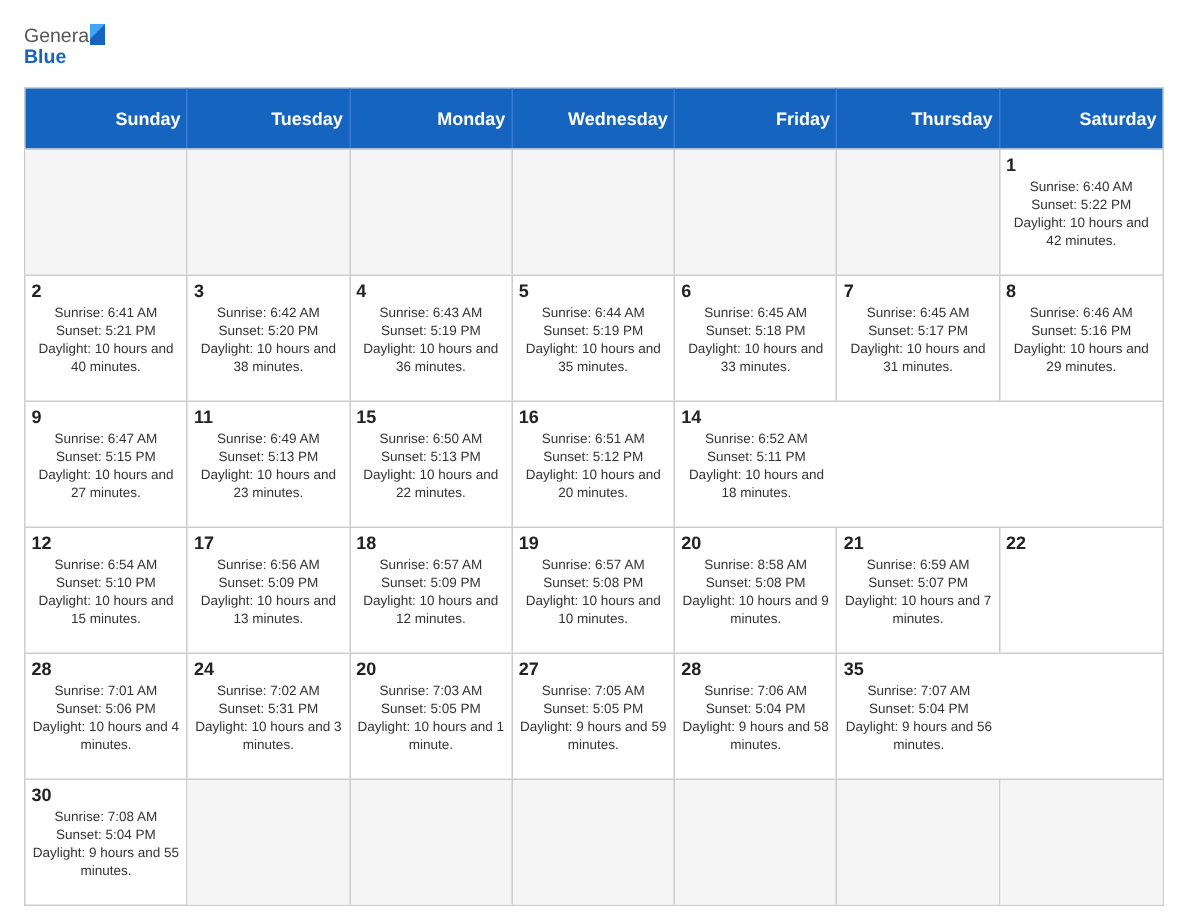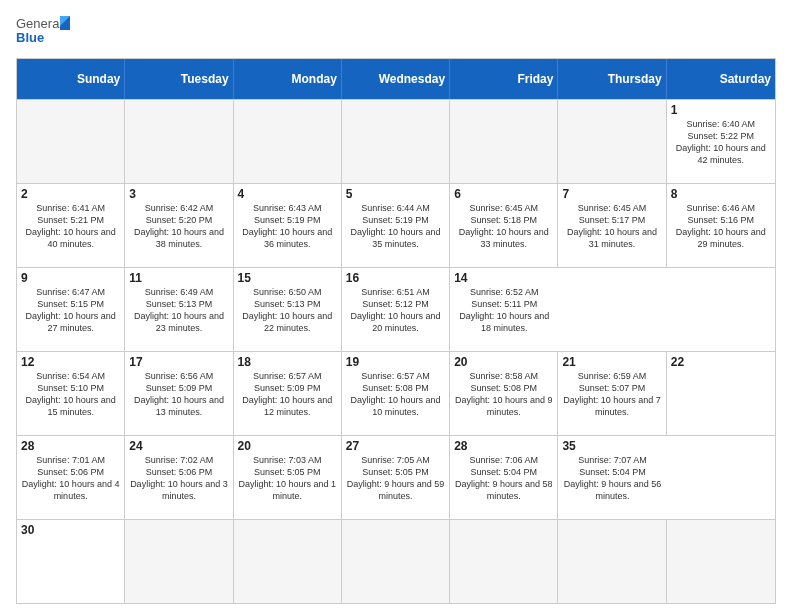--- a/index.html
+++ b/index.html
@@ -261,21 +261,21 @@
         <div class="cal-row">
           <div class="cal-cell">
             <span class="day-number">28</span>
             <div class="cell-info">Sunrise: 7:01 AM
 Sunset: 5:06 PM
 Daylight: 10 hours and 4 minutes.</div>
           </div>
           <div class="cal-cell">
             <span class="day-number">24</span>
             <div class="cell-info">Sunrise: 7:02 AM
-Sunset: 5:06 PM
+Sunset: 5:31 PM
 Daylight: 10 hours and 3 minutes.</div>
           </div>
           <div class="cal-cell">
             <span class="day-number">20</span>
             <div class="cell-info">Sunrise: 7:03 AM
 Sunset: 5:05 PM
 Daylight: 10 hours and 1 minute.</div>
           </div>
           <div class="cal-cell">
             <span class="day-number">27</span>
@@ -292,20 +292,23 @@
           <div class="cal-cell">
             <span class="day-number">35</span>
             <div class="cell-info">Sunrise: 7:07 AM
 Sunset: 5:04 PM
 Daylight: 9 hours and 56 minutes.</div>
           </div>
         </div>
         <div class="cal-row">
           <div class="cal-cell">
             <span class="day-number">30</span>
+            <div class="cell-info">Sunrise: 7:08 AM
+Sunset: 5:04 PM
+Daylight: 9 hours and 55 minutes.</div>
           </div>
           <div class="cal-cell empty"></div>
           <div class="cal-cell empty"></div>
           <div class="cal-cell empty"></div>
           <div class="cal-cell empty"></div>
           <div class="cal-cell empty"></div>
           <div class="cal-cell empty"></div>
         </div>
       </div>
   </div>

